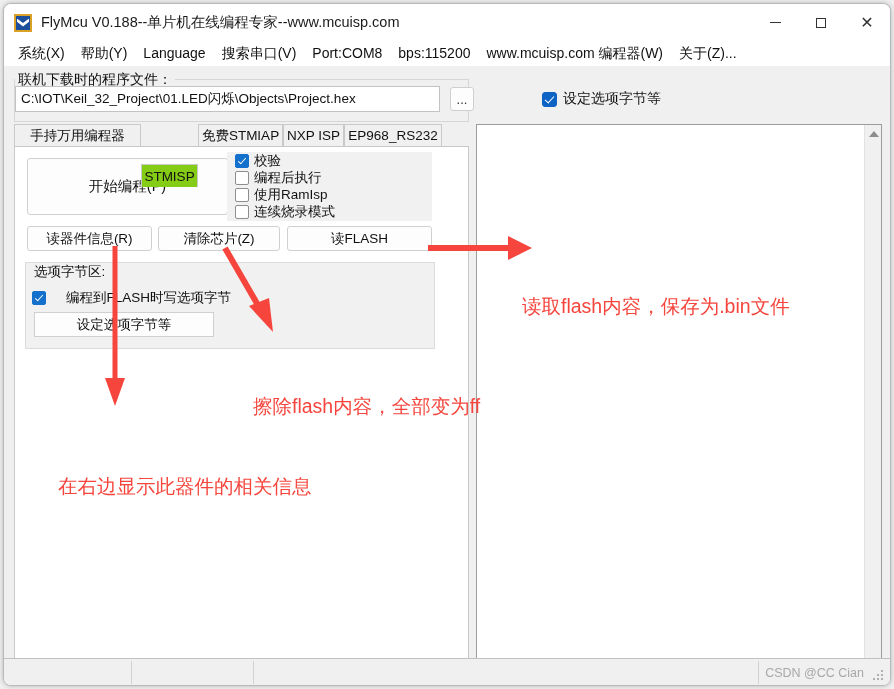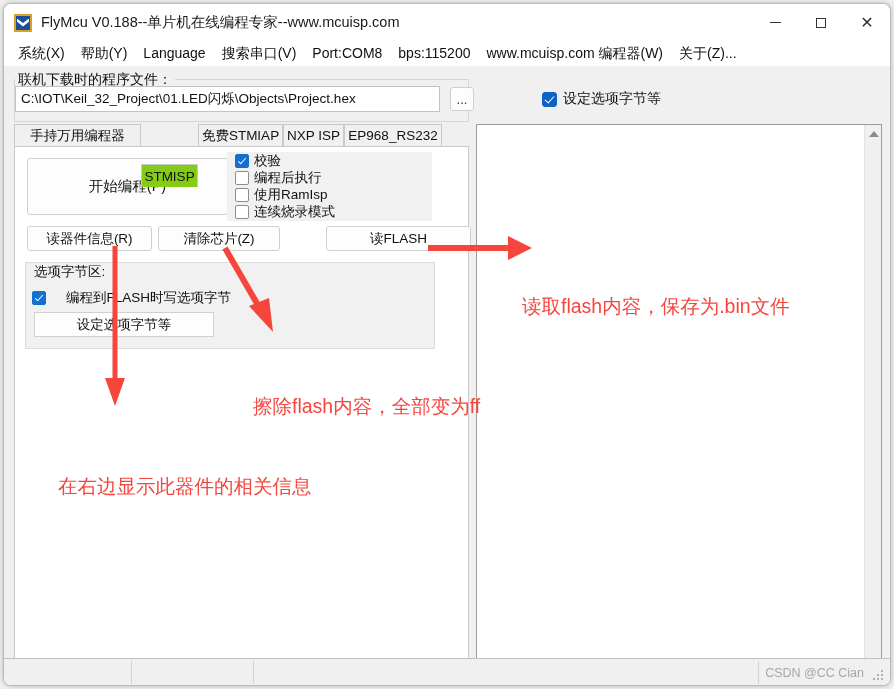--- a/index.html
+++ b/index.html
@@ -523,21 +523,21 @@
             <span class="opt-label">使用RamIsp</span>
           </div>
           <div class="opt-row">
             <span class="cbox-sm"></span>
             <span class="opt-label">连续烧录模式</span>
           </div>
         </div>
 
         <div class="act-btn" style="left:12px;width:125px;">读器件信息(R)</div>
         <div class="act-btn" style="left:143px;width:122px;">清除芯片(Z)</div>
-        <div class="act-btn" style="left:272px;width:145px;margin-left:39px;">读FLASH</div>
+        <div class="act-btn" style="left:272px;width:145px;">读FLASH</div>
 
         <div class="ob-group">
           <div class="ob-title">选项字节区:</div>
           <div class="ob-check">
             <span class="cbox-sm checked"></span>
             <span class="opt-label">编程到FLASH时写选项字节</span>
           </div>
           <div class="ob-btn">设定选项字节等</div>
         </div>
 

